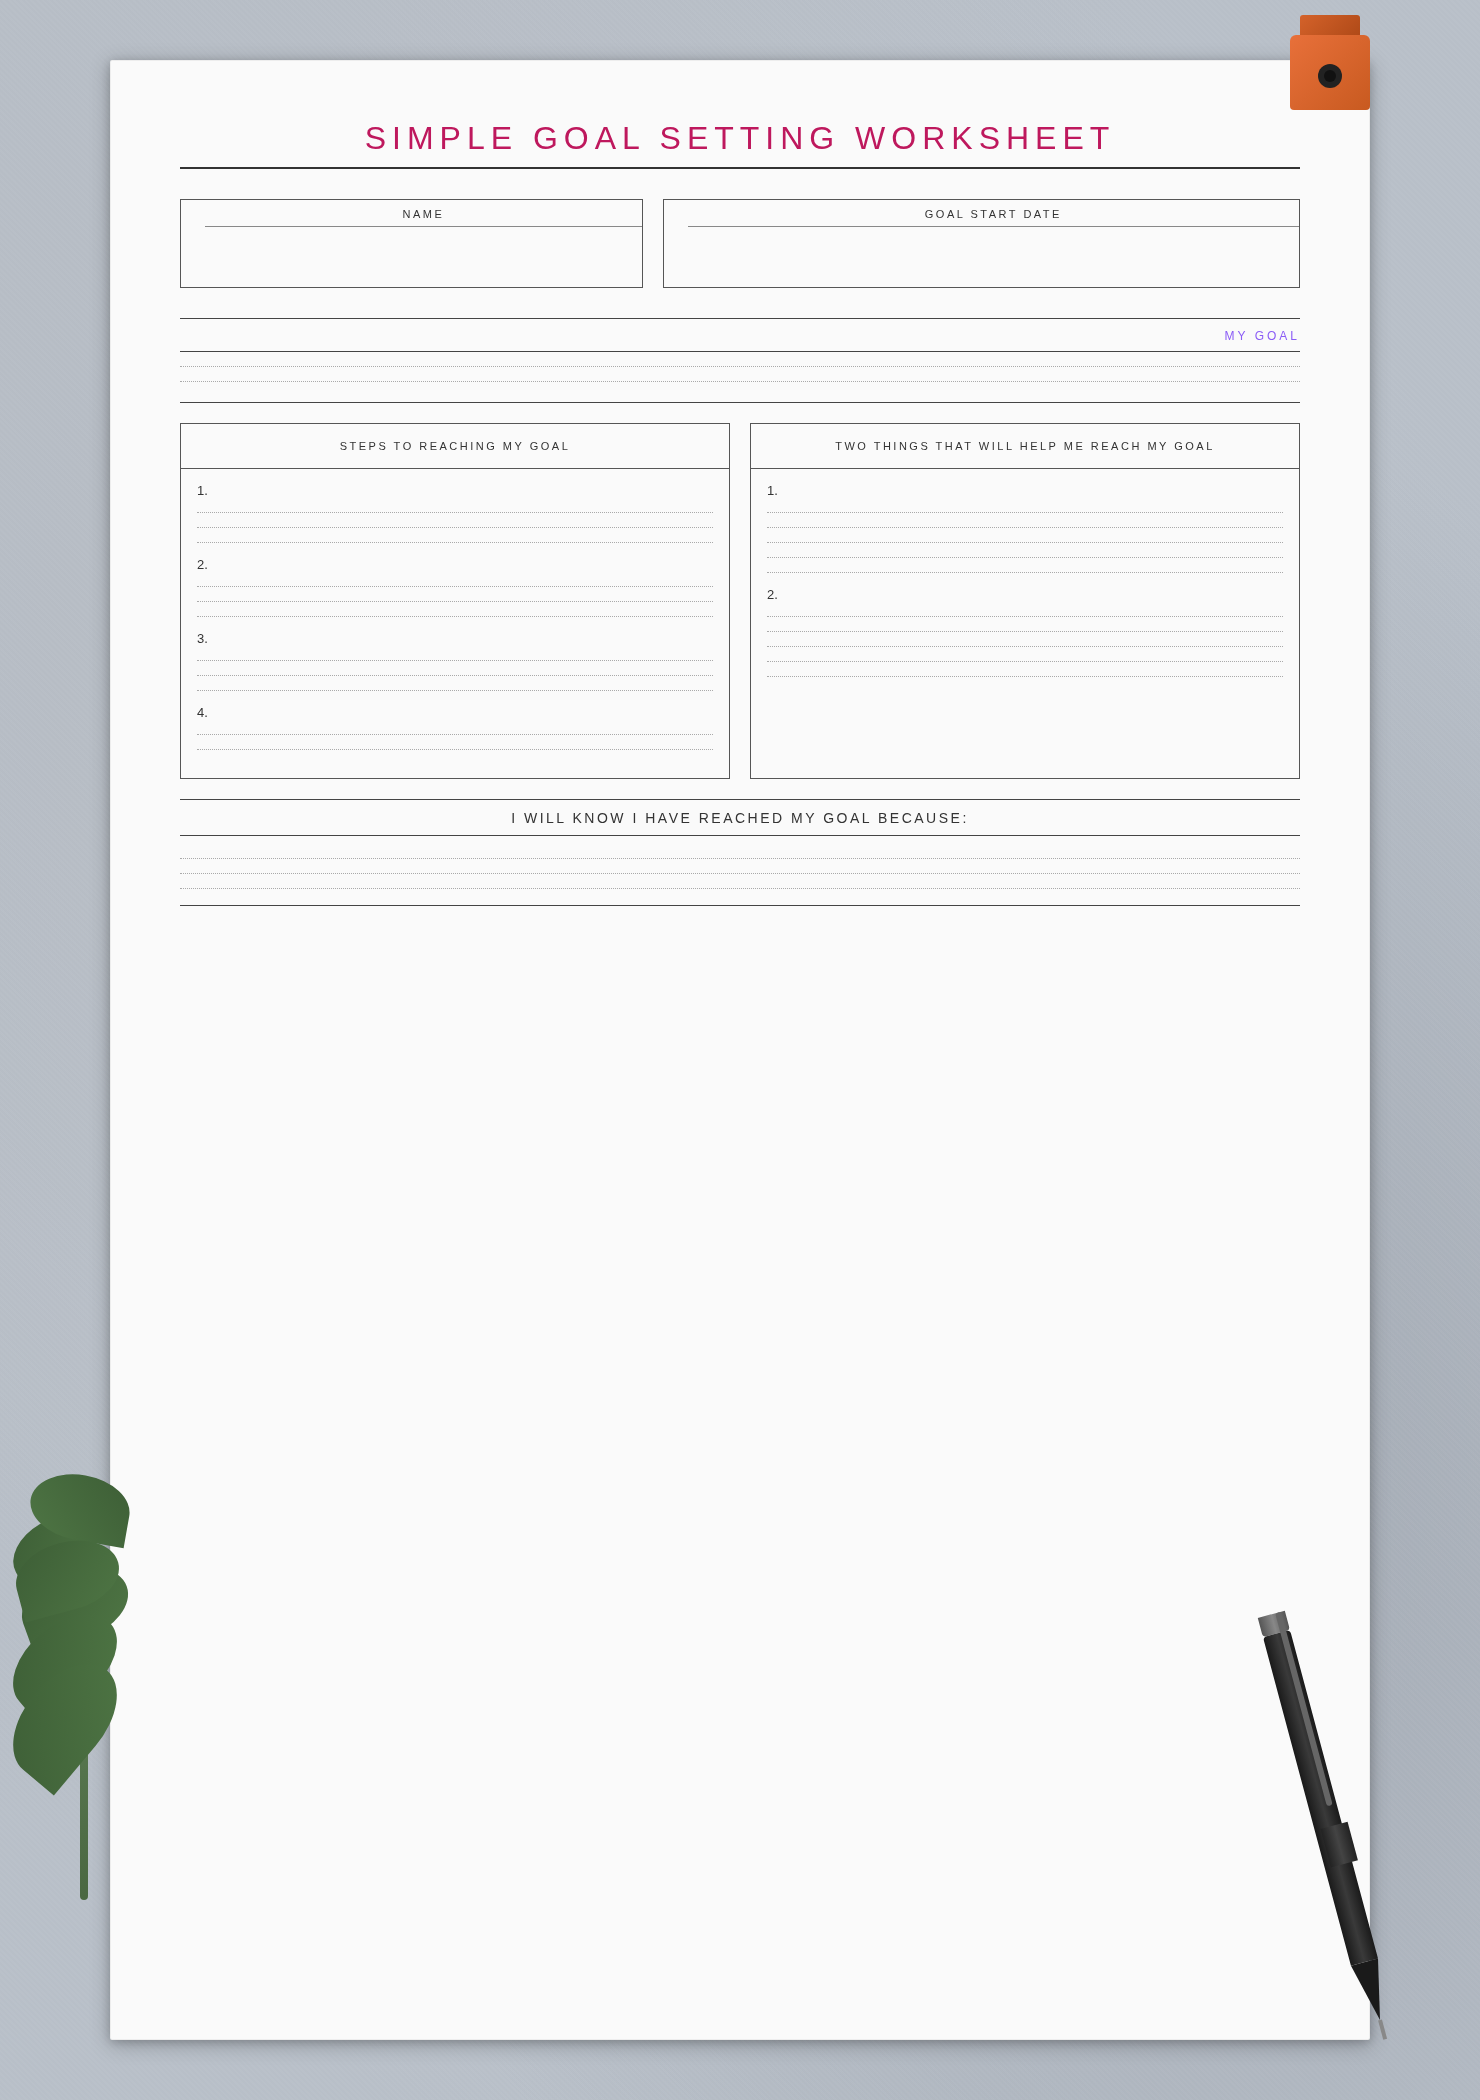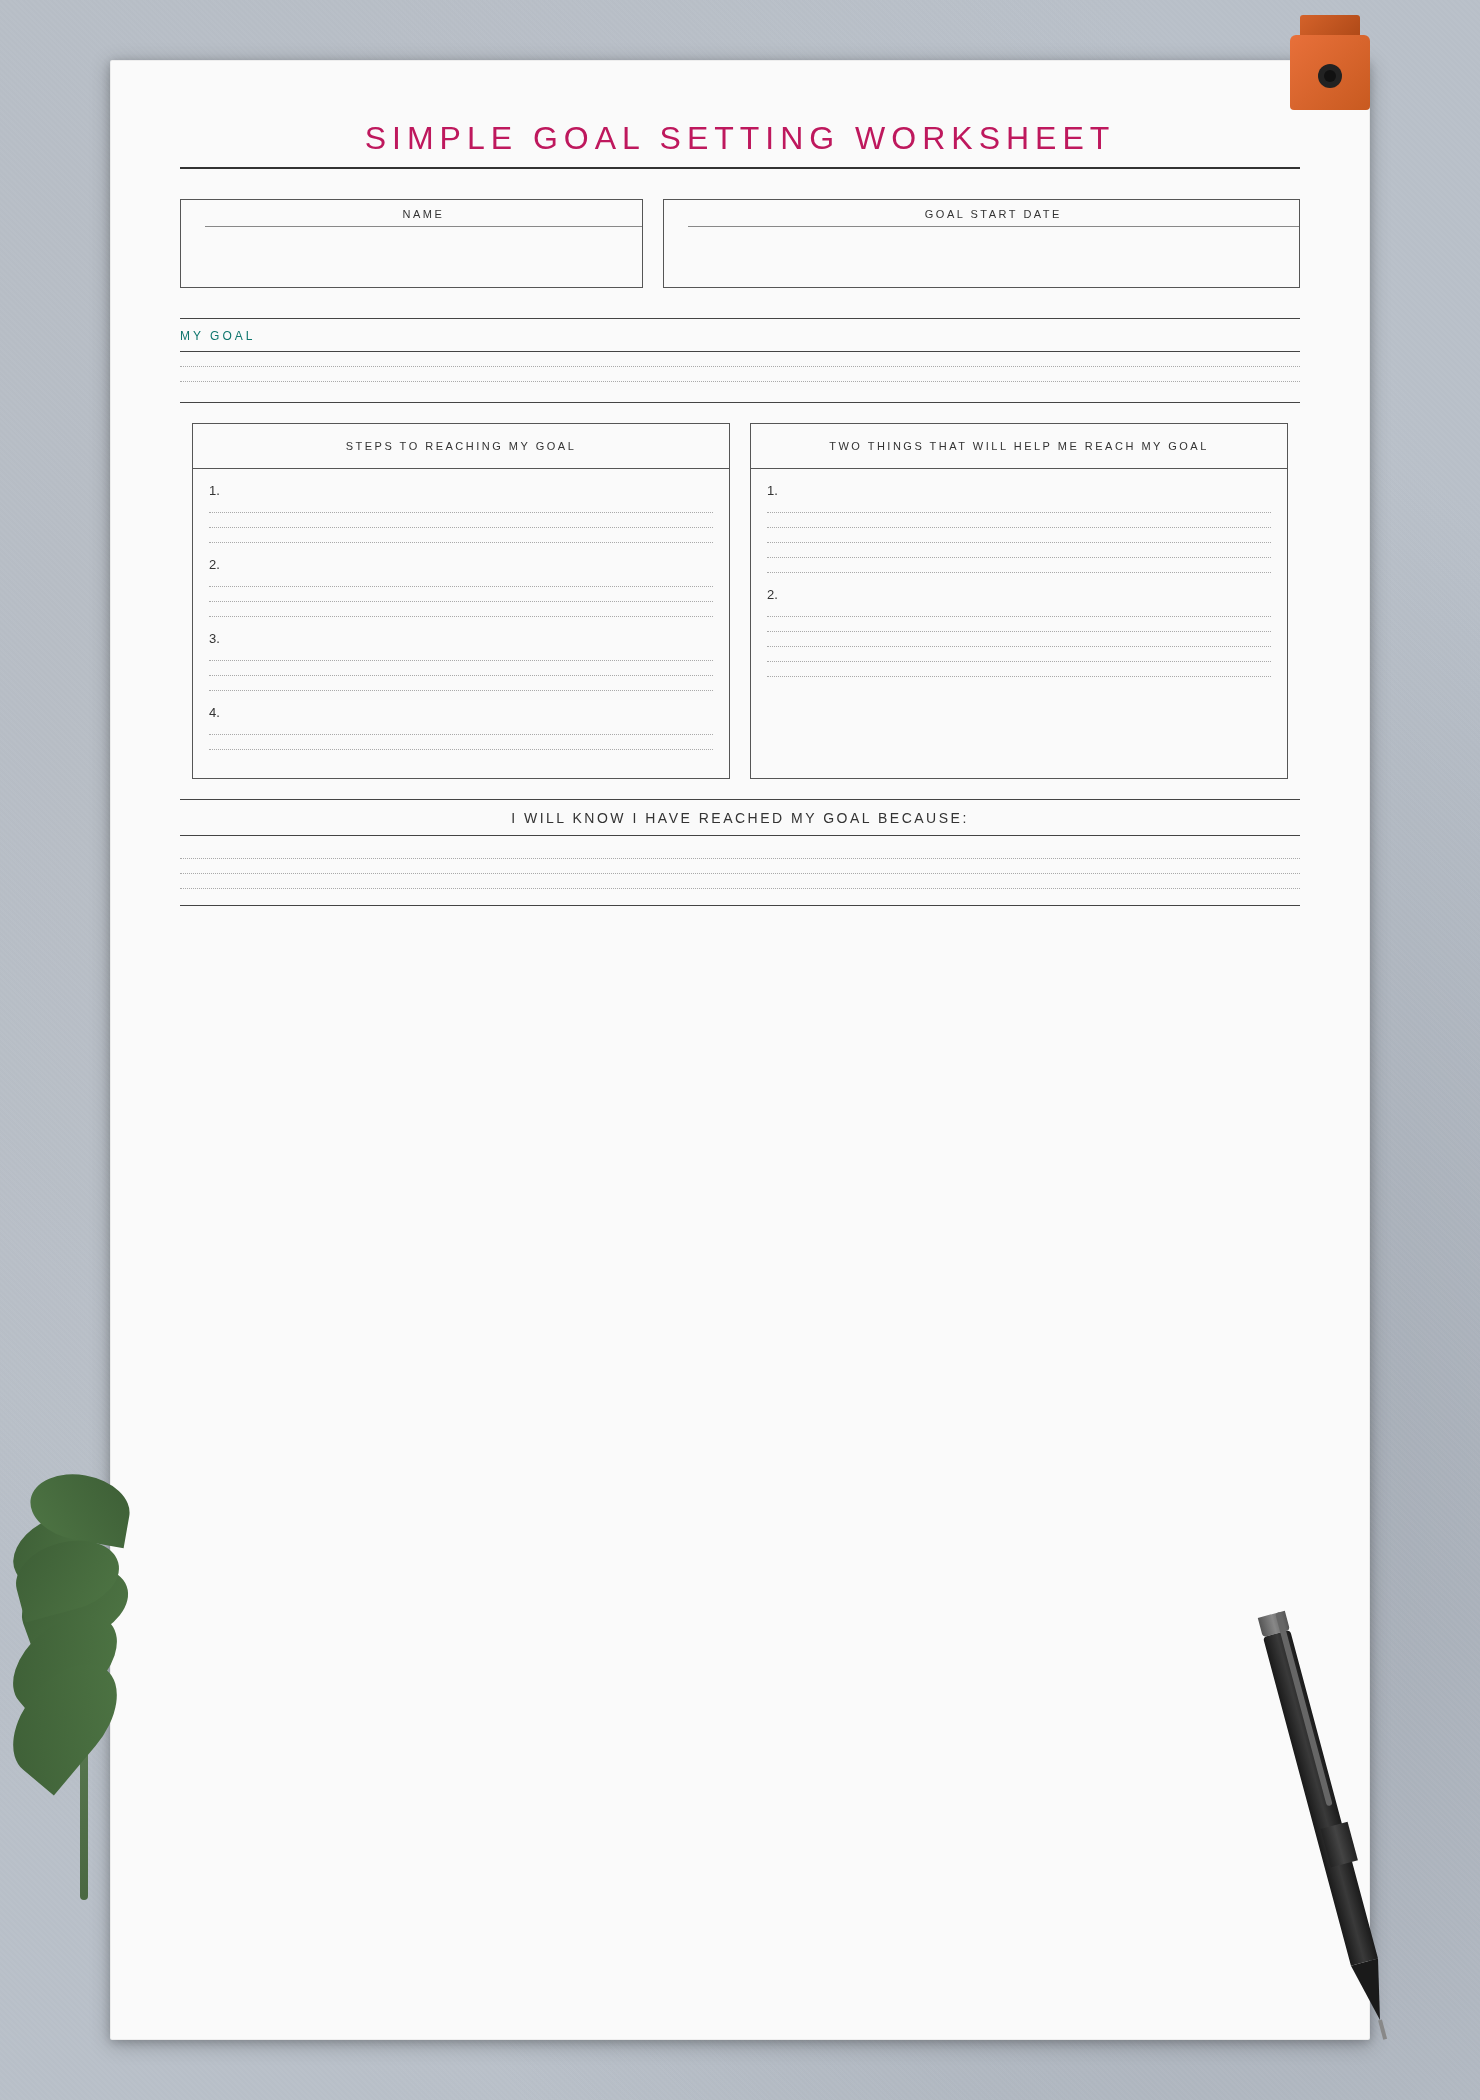--- a/index.html
+++ b/index.html
@@ -240,43 +240,43 @@
       border: none;
       border-top: 1.5px solid #444;
       margin-bottom: 0;
     }
     .section-divider-bottom {
       border: none;
       border-top: 1.5px solid #444;
       margin-top: 0;
     }
     .my-goal-label {
-      text-align: left;
+      text-align: right;
       font-family: 'Arial', sans-serif;
       font-size: 12px;
       letter-spacing: 3px;
-      color: #0f766e;
+      color: #8b5cf6;
       padding: 10px 0 8px;
       text-transform: uppercase;
     }
     .dotted-line {
       width: 100%;
       height: 1px;
       border-top: 1.5px dotted #aaa;
       margin: 14px 0;
     }
     .goal-lines {
       margin: 8px 0 20px;
     }
 
     
     .columns-section {
       display: flex;
       gap: 20px;
-      margin: 20px 12px;
+      margin: 20px 0;
     }
 
     .col-box {
       flex: 1;
       border: 1.5px solid #555;
       padding: 0;
     }
 
     .col-header {
       text-align: center;

